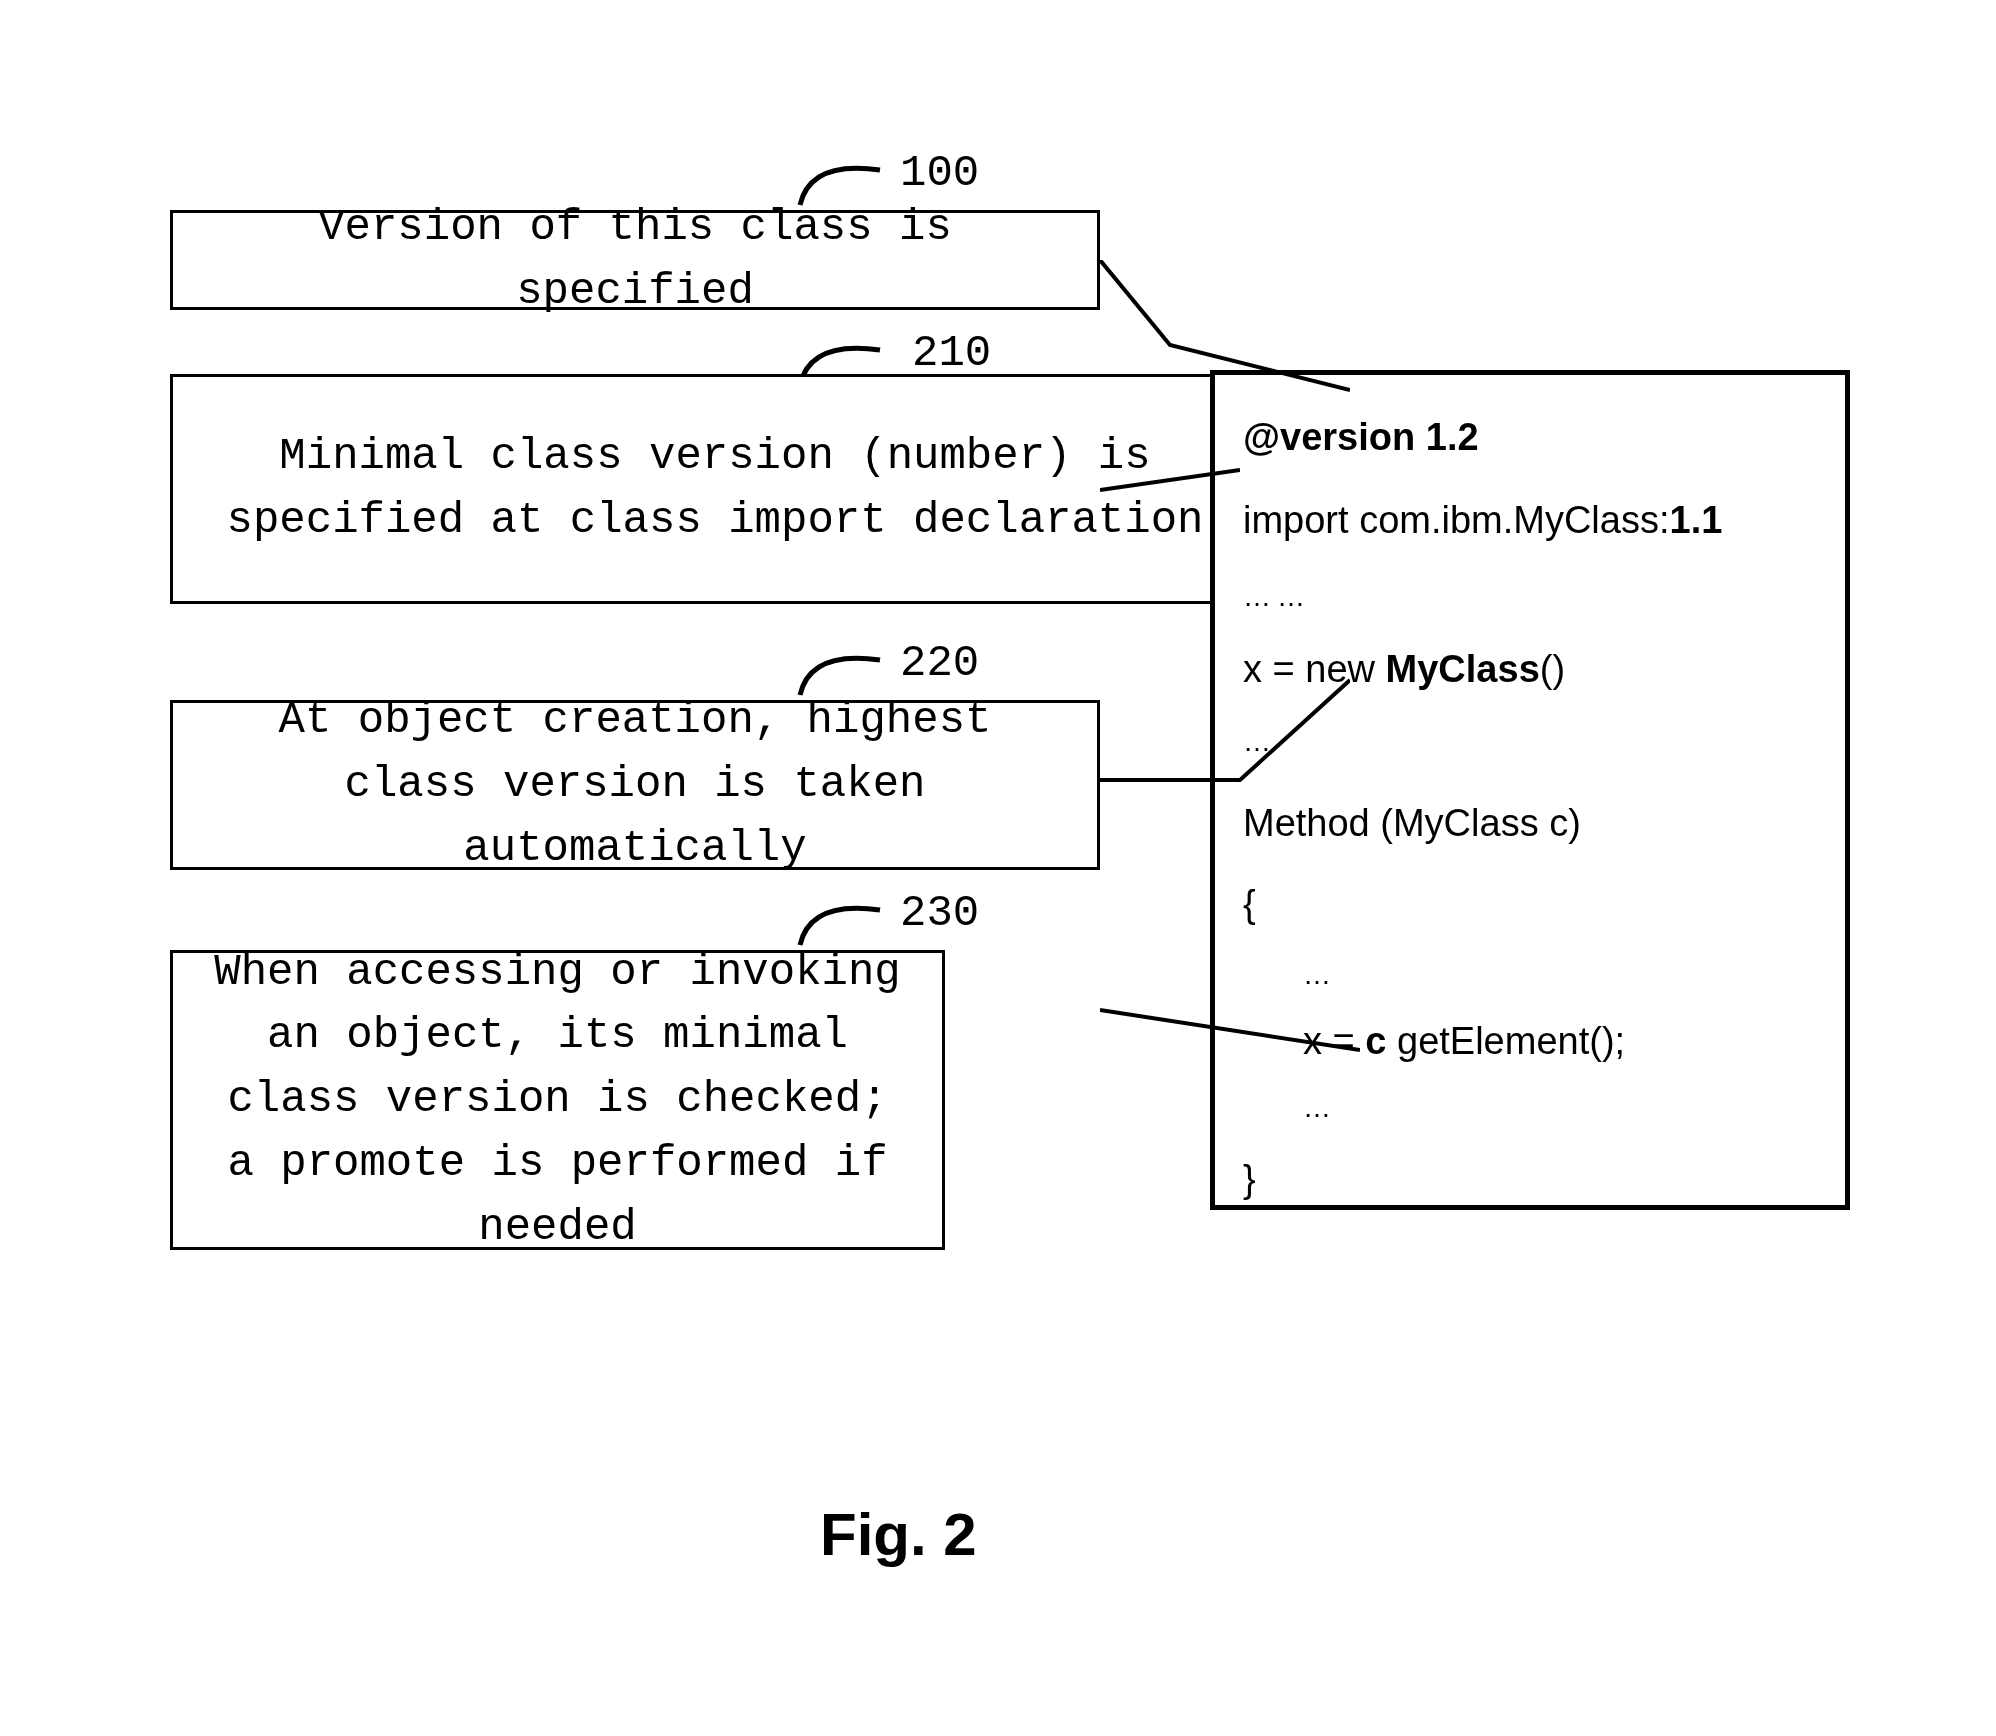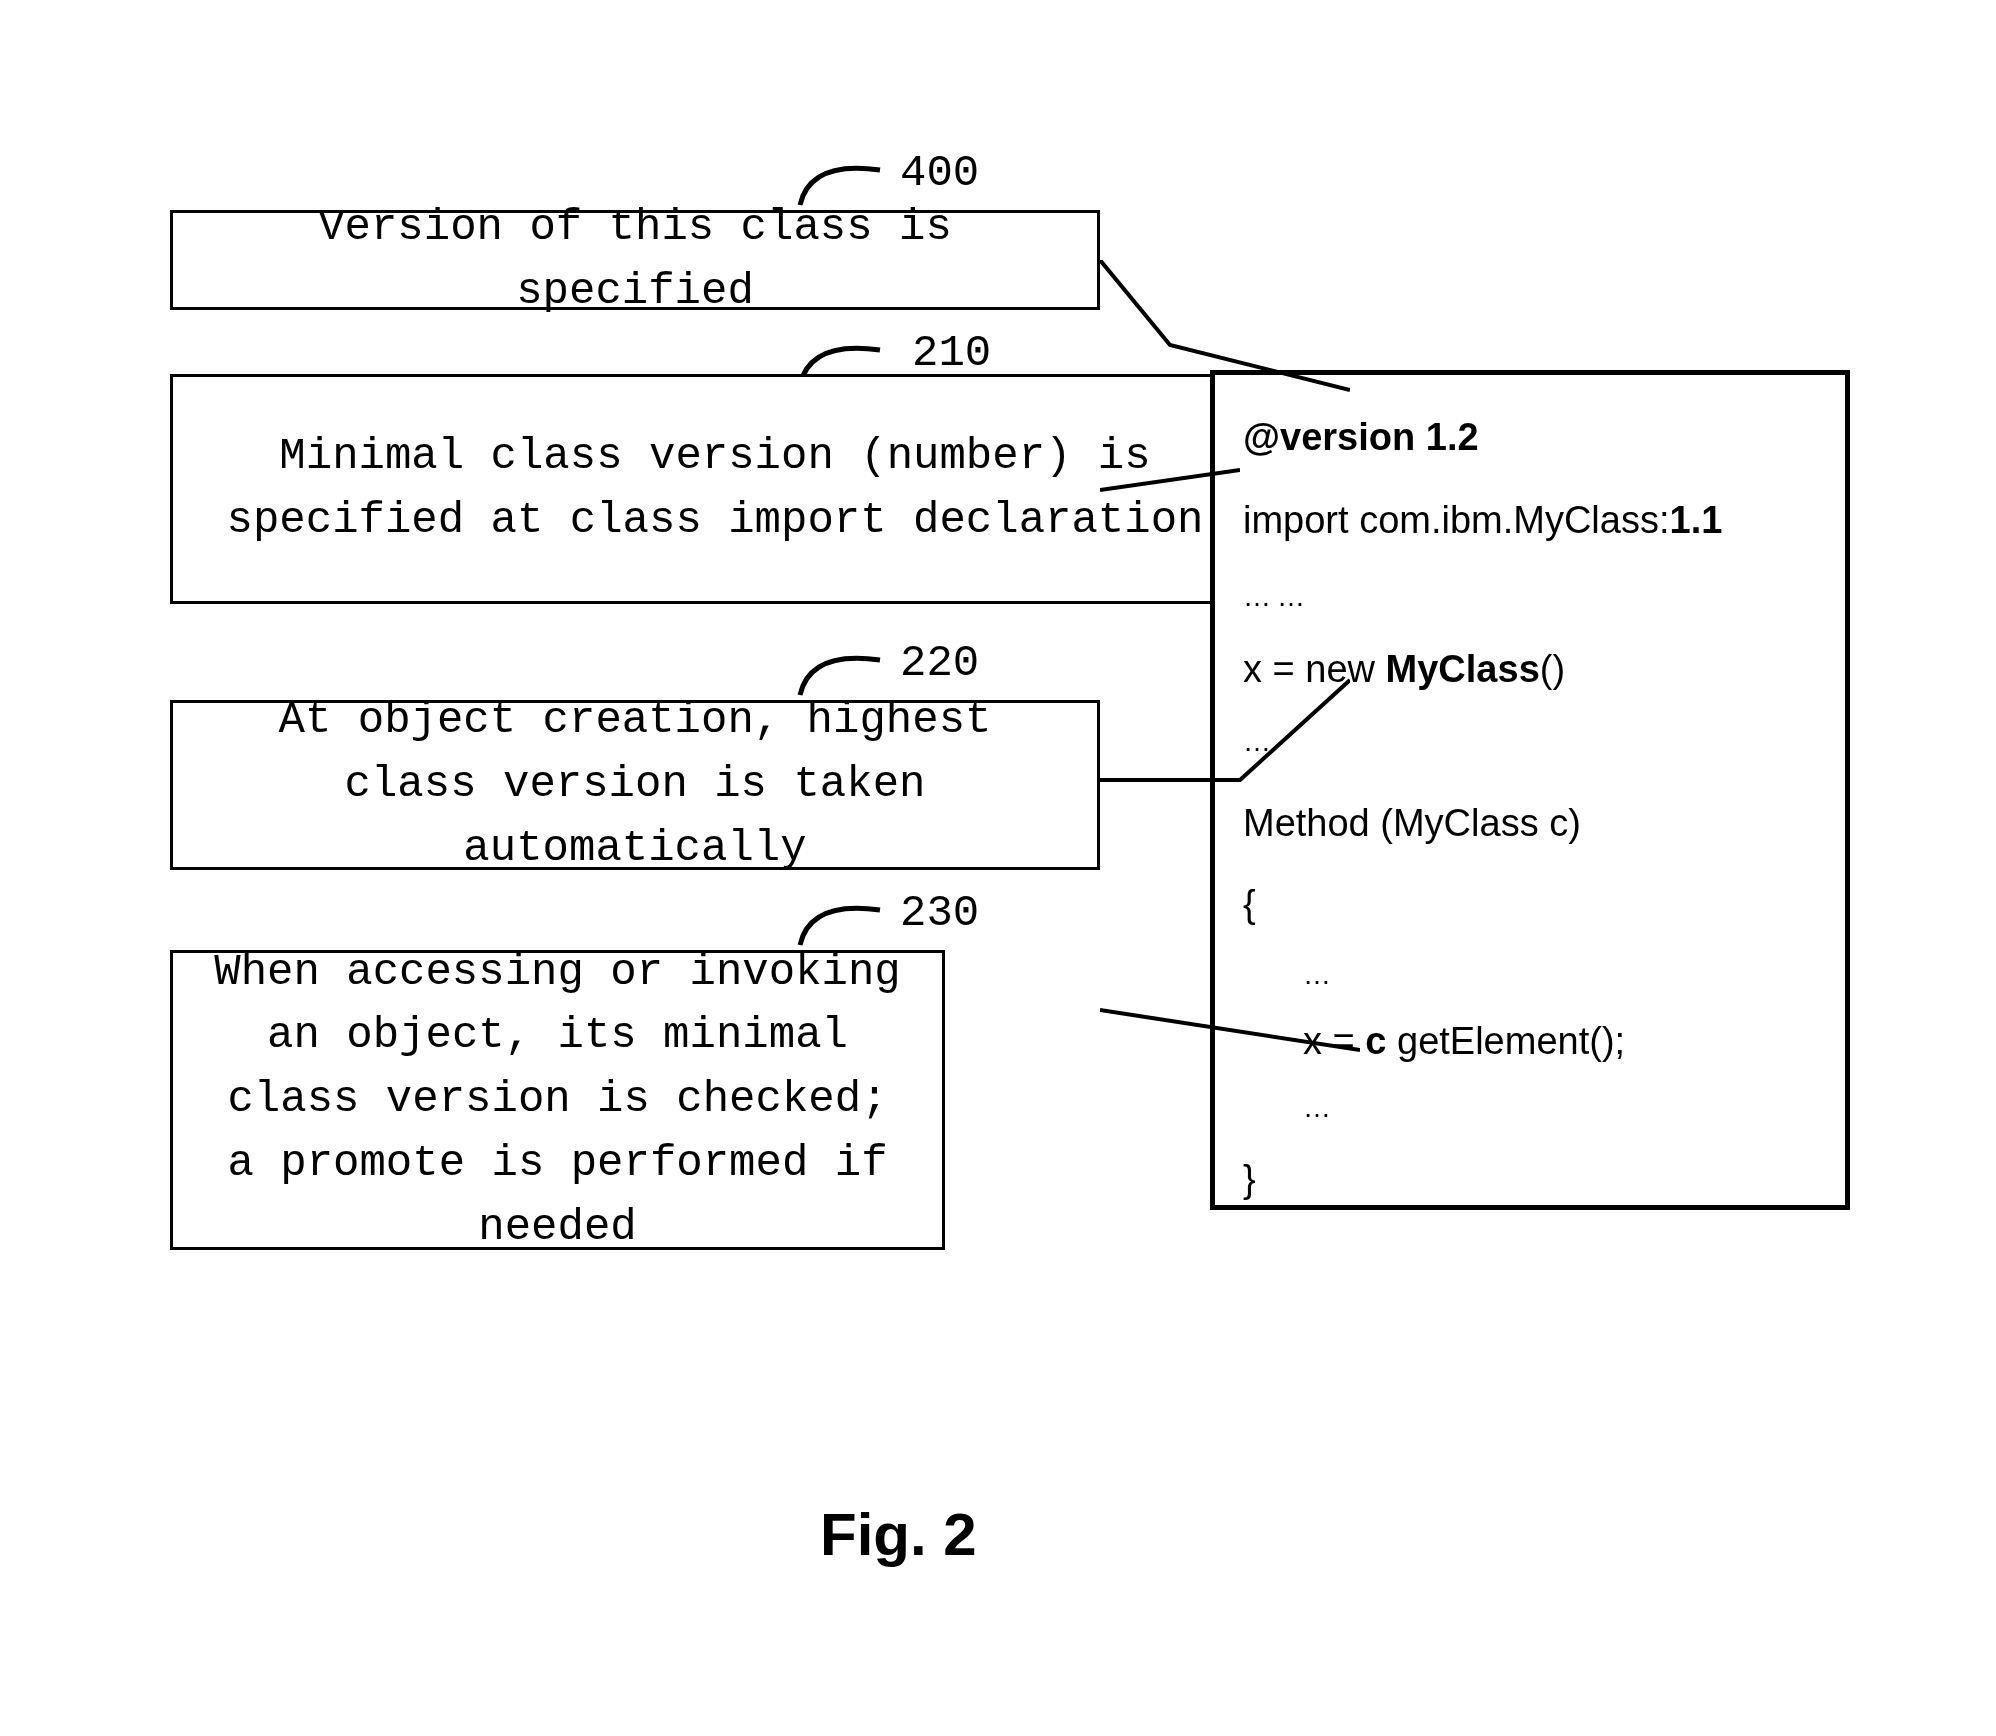--- a/index.html
+++ b/index.html
@@ -63,21 +63,21 @@
   }
 </style>
 </head>
 <body>
 
 <div class="canvas">
 
   <svg class="hook" style="left:790px; top:150px; width:100px; height:60px;" viewBox="0 0 100 60">
     <path d="M 10 55 Q 20 10 90 20" fill="none" stroke="#000" stroke-width="5"></path>
   </svg>
-  <div class="ref-label" style="left:900px; top:148px;">400</div>
+  <div class="ref-label" style="left:900px; top:148px;">100</div>
   <div class="step-box" style="left:170px; top:210px; width:930px; height:100px;">
     <span>Version of this class is specified</span>
   </div>
 
   <svg class="hook" style="left:790px; top:330px; width:100px; height:60px;" viewBox="0 0 100 60">
     <path d="M 10 55 Q 20 10 90 20" fill="none" stroke="#000" stroke-width="5"></path>
   </svg>
   <div class="ref-label" style="left:900px; top:328px;margin-left:12px;">210</div>
   <div class="step-box" style="left:170px; top:374px; width:1090px; height:230px;">
     <span>Minimal class version (number) is specified at class import declaration</span>

